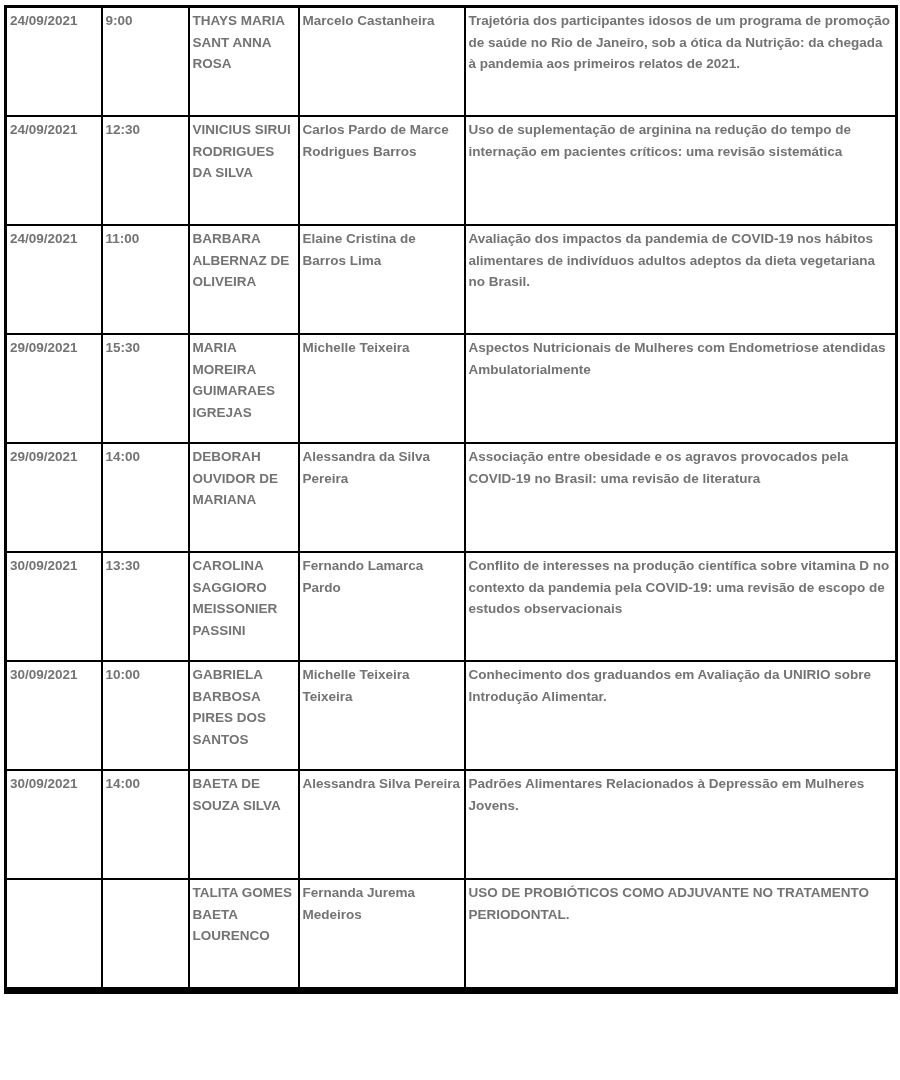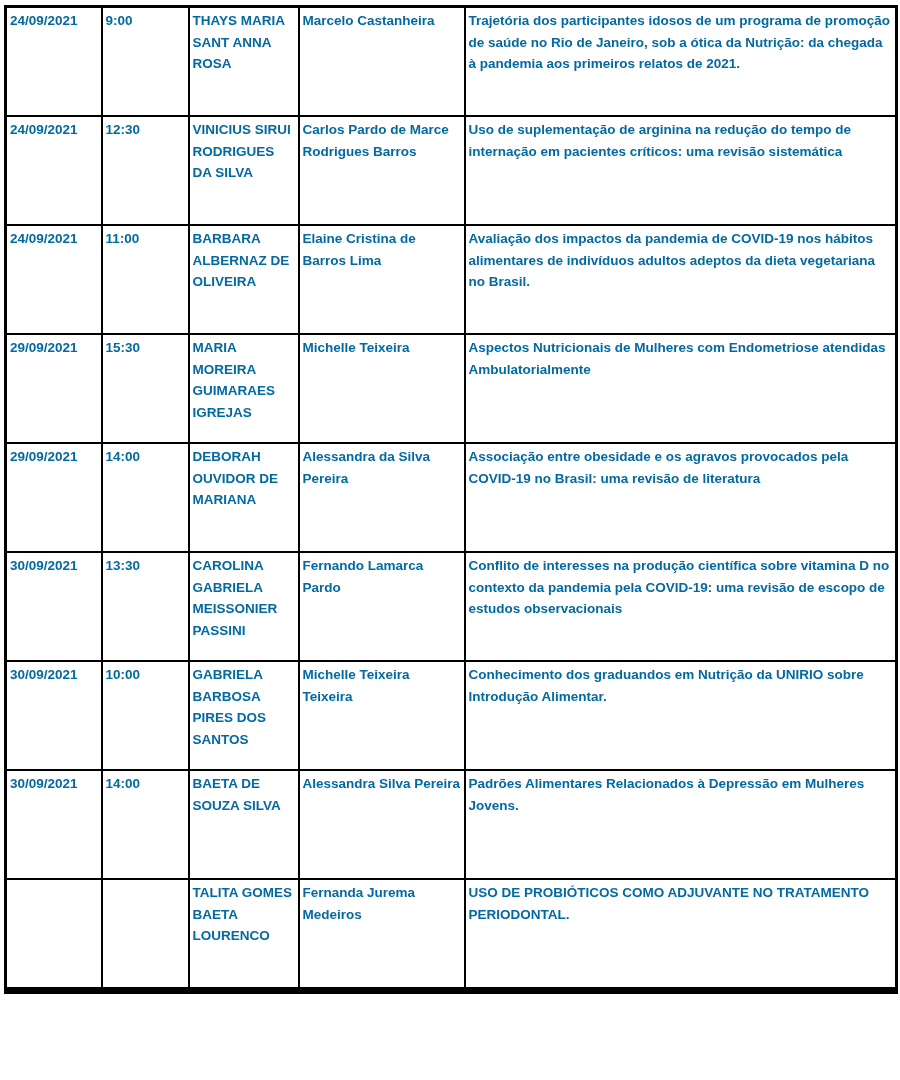--- a/index.html
+++ b/index.html
@@ -25,21 +25,21 @@
     table-layout: fixed;
     width: 891px;
     border: 3px solid #000000;
     border-bottom: 7px solid #000000;
   }
   table.schedule td {
     border: 2px solid #000000;
     vertical-align: top;
     padding: 2px 3px 2px 3px;
     height: 103px;
-    color: #0369a1;
+    color: #737373;
     font-size: 13.5px;
     font-weight: bold;
     line-height: 21.5px;
     white-space: pre-wrap;
     word-wrap: break-word;
     overflow: hidden;
     background: #ffffff;
   }
   col.c-date    { width: 96px;  }
   col.c-time    { width: 87px;  }
@@ -91,30 +91,30 @@
       <tr>
         <td>29/09/2021</td>
         <td>14:00</td>
         <td>DEBORAH OUVIDOR DE MARIANA</td>
         <td>Alessandra da Silva Pereira</td>
         <td>Associação entre obesidade e os agravos provocados pela COVID-19 no Brasil: uma revisão de literatura</td>
       </tr>
       <tr>
         <td>30/09/2021</td>
         <td>13:30</td>
-        <td>CAROLINA GABRIELA MEISSONIER PASSINI</td>
+        <td>CAROLINA SAGGIORO MEISSONIER PASSINI</td>
         <td>Fernando Lamarca Pardo</td>
         <td>Conflito de interesses na produção científica sobre vitamina D no contexto da pandemia pela COVID-19: uma revisão de escopo de estudos observacionais</td>
       </tr>
       <tr>
         <td>30/09/2021</td>
         <td>10:00</td>
         <td>GABRIELA BARBOSA PIRES DOS SANTOS</td>
         <td>Michelle Teixeira Teixeira</td>
-        <td>Conhecimento dos graduandos em Nutrição da UNIRIO sobre Introdução Alimentar.</td>
+        <td>Conhecimento dos graduandos em Avaliação da UNIRIO sobre Introdução Alimentar.</td>
       </tr>
       <tr>
         <td>30/09/2021</td>
         <td>14:00</td>
         <td>BAETA DE SOUZA SILVA</td>
         <td>Alessandra Silva Pereira</td>
         <td>Padrões Alimentares Relacionados à Depressão em Mulheres Jovens.</td>
       </tr>
       <tr>
         <td></td>

